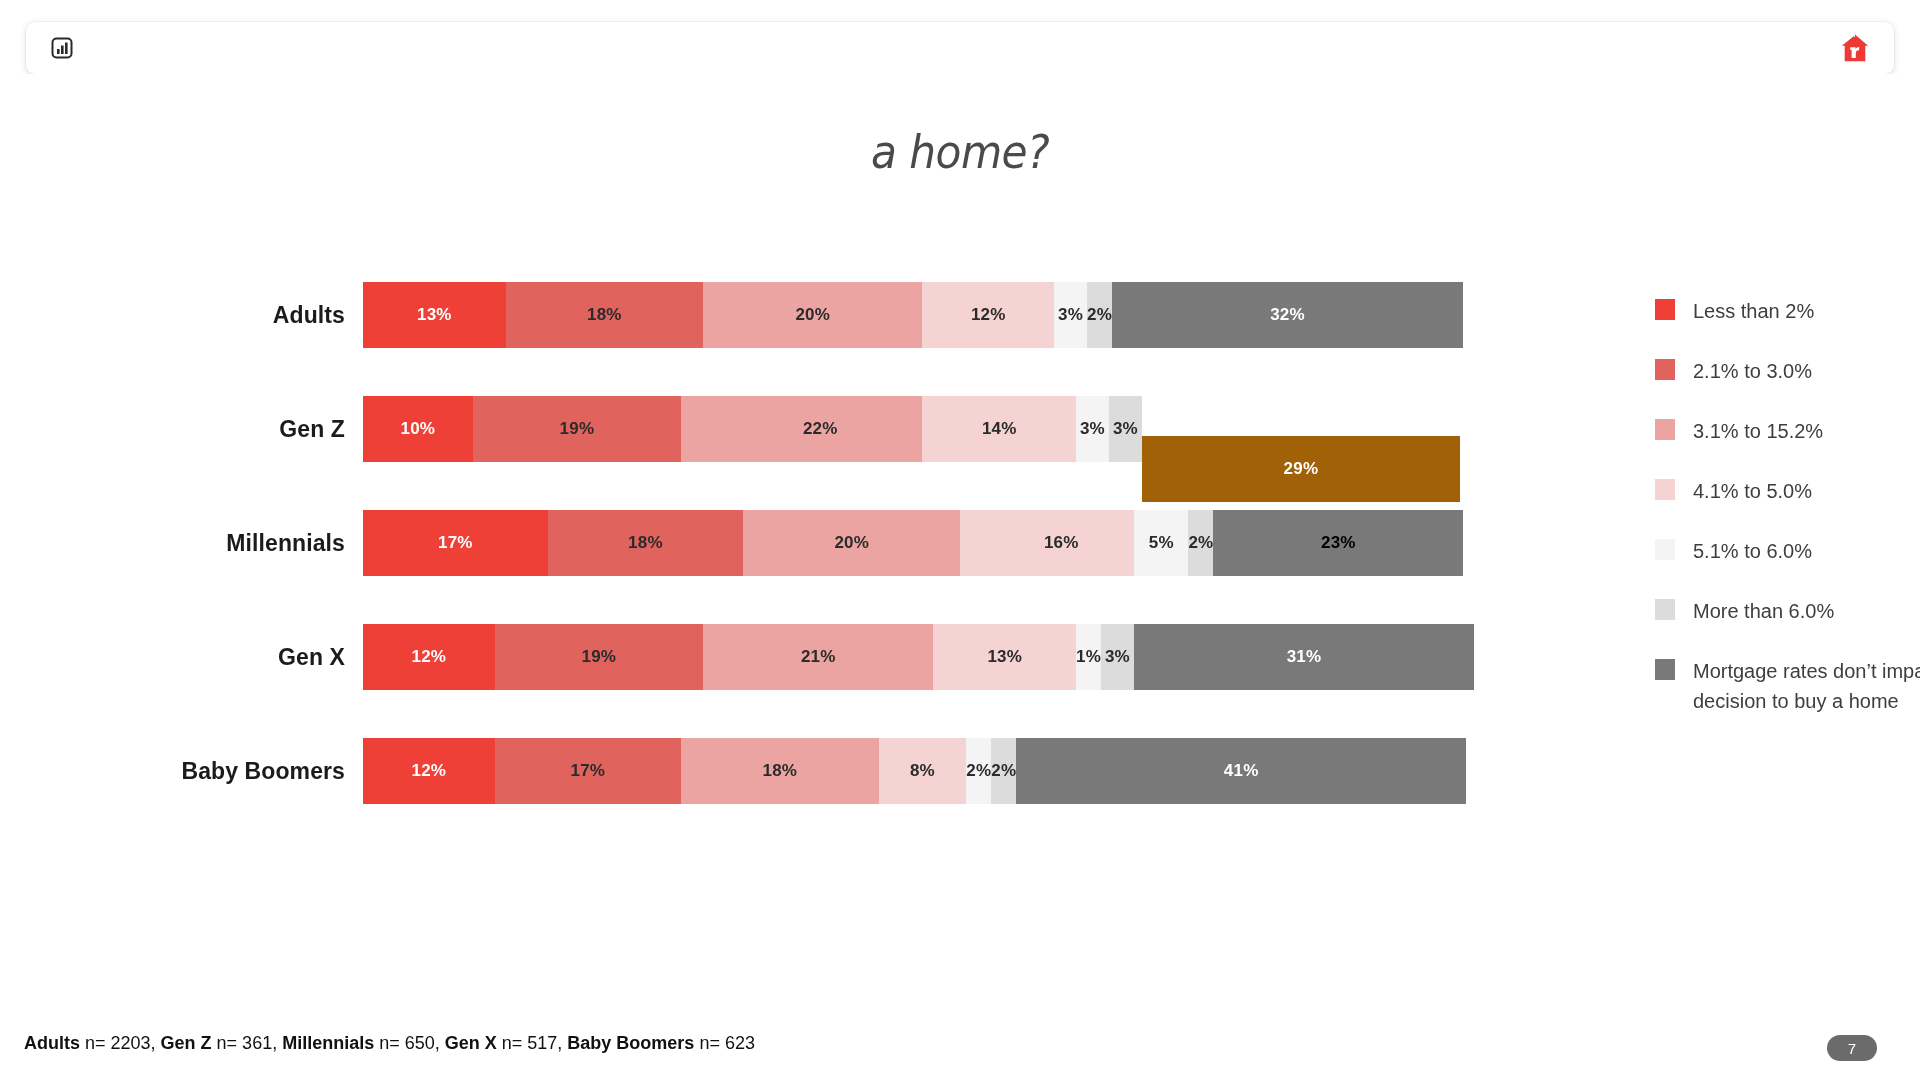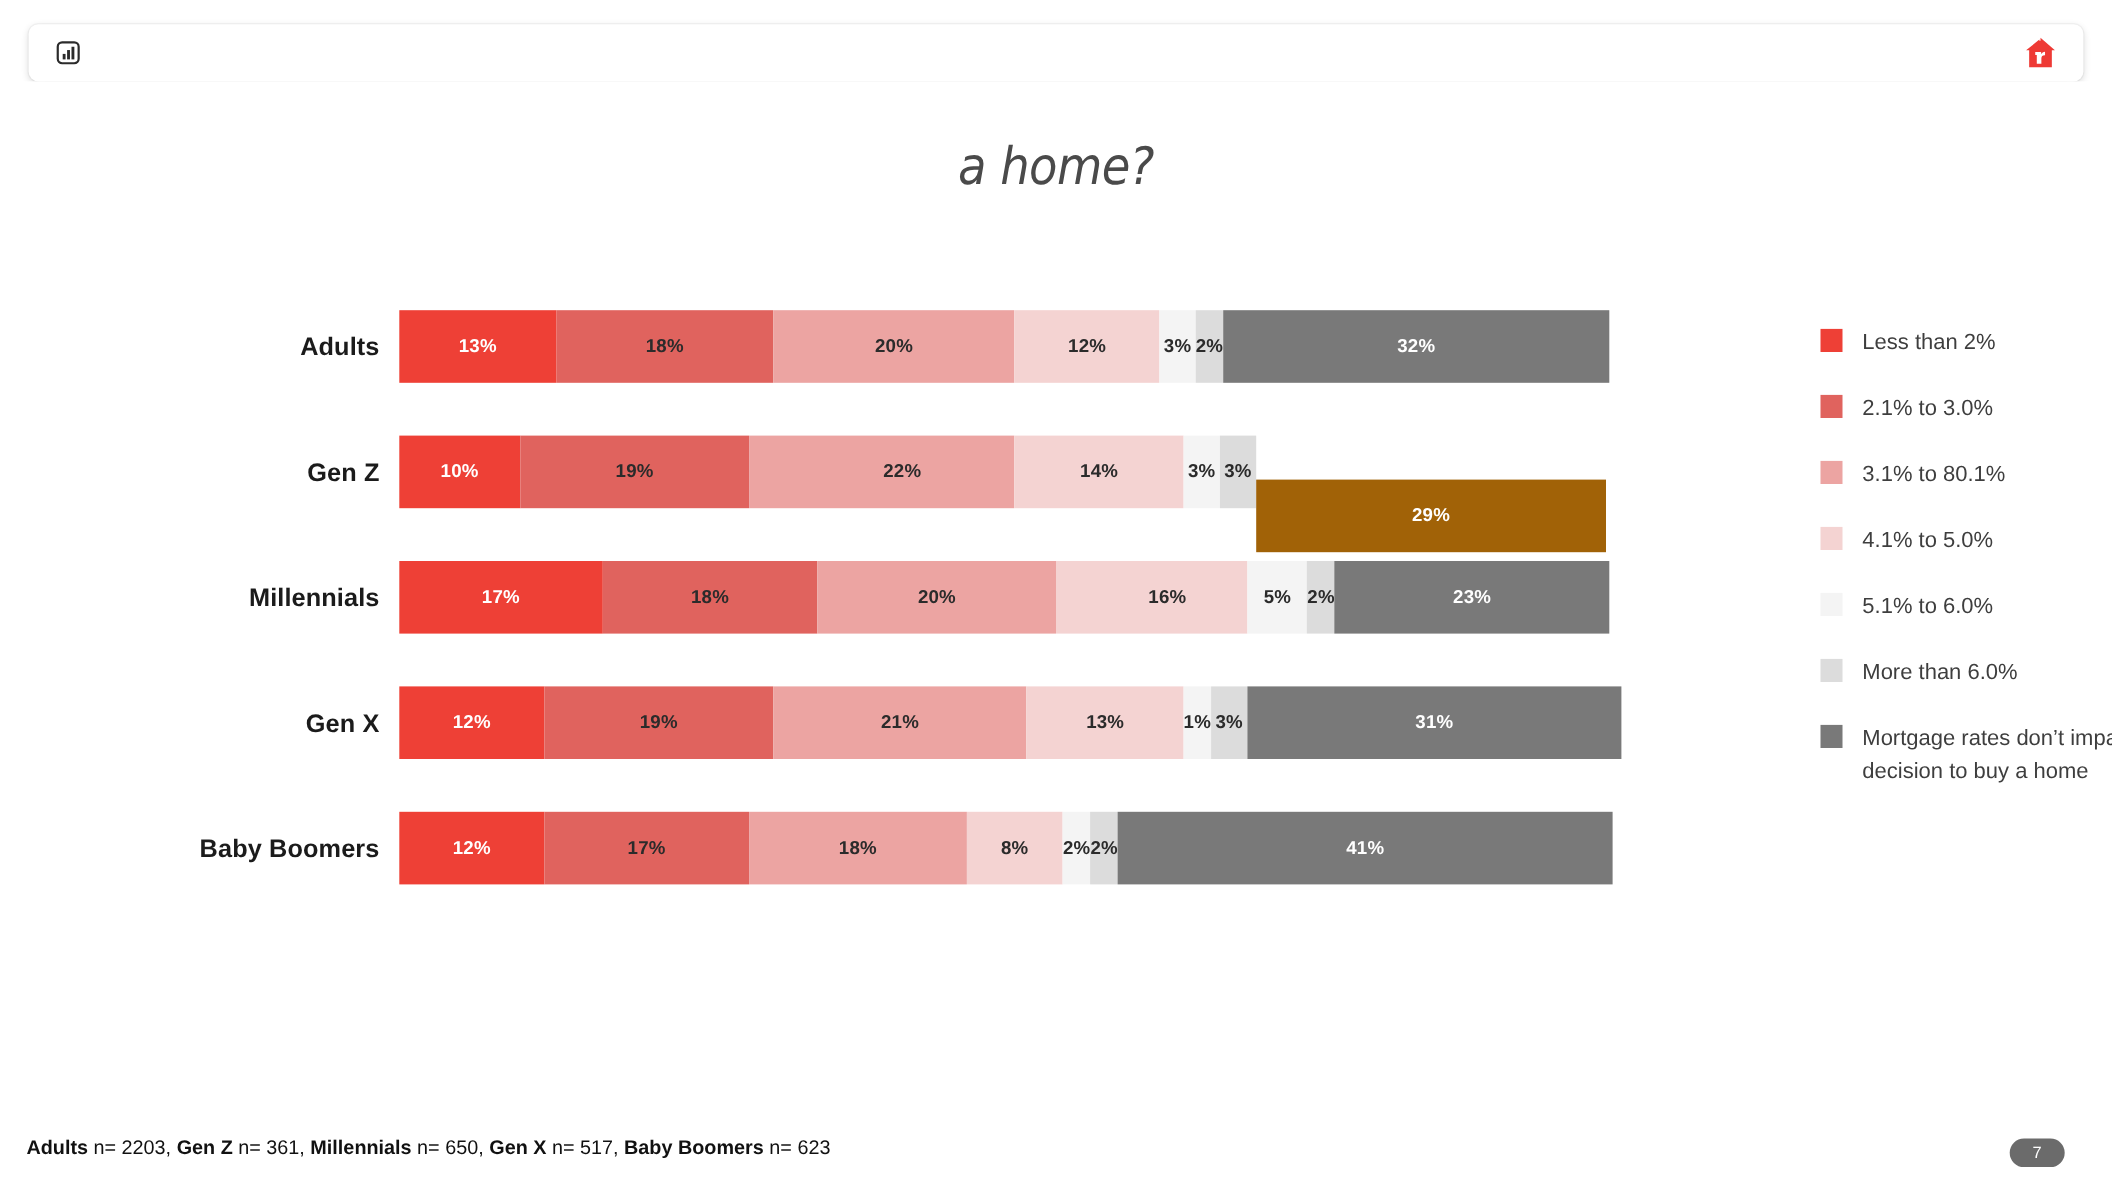--- a/index.html
+++ b/index.html
@@ -254,21 +254,21 @@
           </div>
           <div class="seg" title="4.1% to 5.0%" style="flex: 0 0 15.8416%; background: rgb(244, 211, 210); color: rgb(43, 43, 43); padding-left: 28px;">
             <span>16%</span>
           </div>
           <div class="seg" title="5.1% to 6.0%" style="flex: 0 0 4.9505%; background: rgb(244, 244, 244); color: rgb(43, 43, 43);">
             <span>5%</span>
           </div>
           <div class="seg" title="More than 6.0%" style="flex: 0 0 1.9802%; background: rgb(220, 220, 220); color: rgb(43, 43, 43);">
             <span>2%</span>
           </div>
-          <div class="seg" title="Mortgage rates don’t impact my decision to buy a home" style="flex: 0 0 22.7723%; background: rgb(121, 121, 121); color: #ffffff;">
+          <div class="seg" title="Mortgage rates don’t impact my decision to buy a home" style="flex: 0 0 22.7723%; background: rgb(121, 121, 121); color: #000000;">
             <span>23%</span>
           </div>
         </div>
       </div>
       <div class="bar-row" style="top: 342px;">
         <div class="cat-label">Gen X</div>
         <div class="bar-track">
           <div class="seg" title="Less than 2%" style="flex: 0 0 12%; background: rgb(238, 64, 54); color: rgb(255, 255, 255);">
             <span>12%</span>
           </div>
@@ -324,21 +324,21 @@
       <div class="legend-item">
         <span class="legend-swatch" style="background: rgb(238, 64, 54);"></span>
         <span class="legend-text">Less than 2%</span>
       </div>
       <div class="legend-item">
         <span class="legend-swatch" style="background: rgb(224, 99, 94);"></span>
         <span class="legend-text">2.1% to 3.0%</span>
       </div>
       <div class="legend-item">
         <span class="legend-swatch" style="background: rgb(236, 164, 162);"></span>
-        <span class="legend-text">3.1% to 80.1%</span>
+        <span class="legend-text">3.1% to 15.2%</span>
       </div>
       <div class="legend-item">
         <span class="legend-swatch" style="background: rgb(244, 211, 210);"></span>
         <span class="legend-text">4.1% to 5.0%</span>
       </div>
       <div class="legend-item">
         <span class="legend-swatch" style="background: rgb(244, 244, 244);"></span>
         <span class="legend-text">5.1% to 6.0%</span>
       </div>
       <div class="legend-item">

